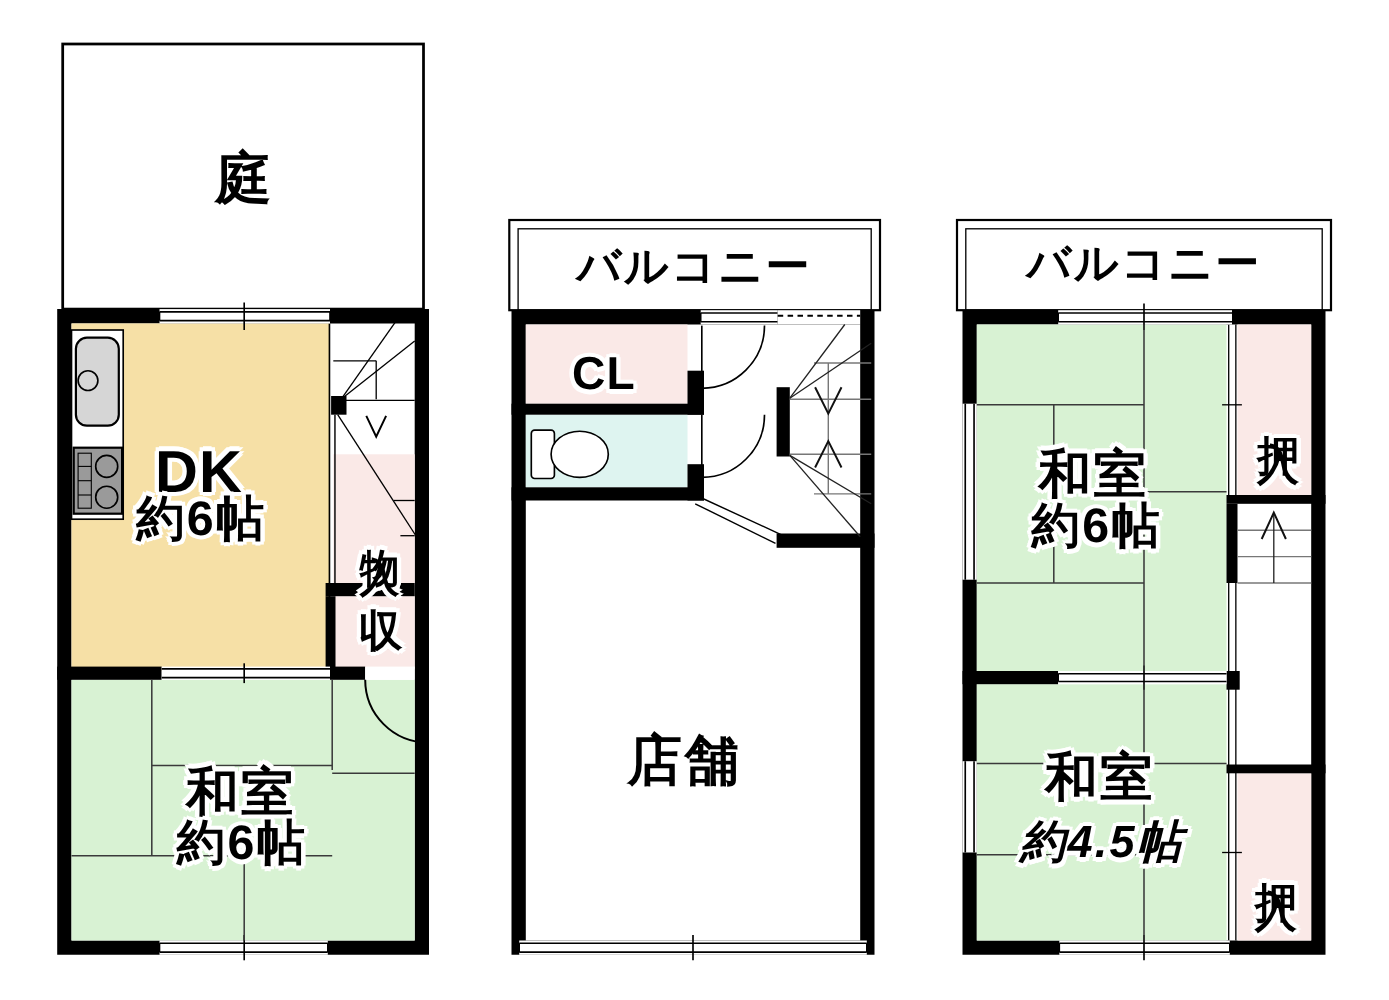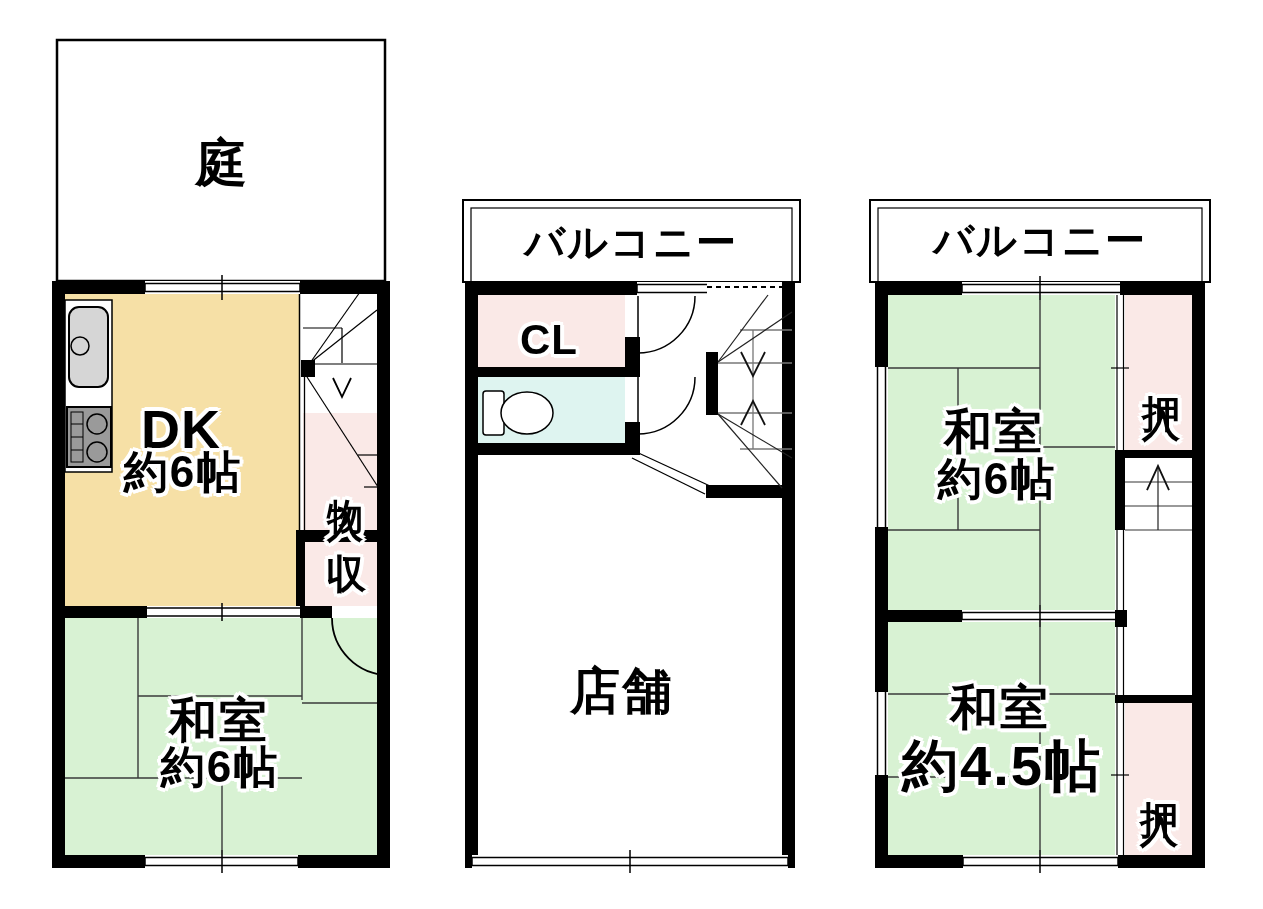--- a/index.html
+++ b/index.html
@@ -266,15 +266,15 @@
 
   <div class="lbl" style="left:631px;top:242px;font-size:40px;">バルコニー</div>
   <div class="lbl" style="left:549px;top:340px;font-size:42px;letter-spacing:1px;">CL</div>
   <div class="lbl" style="left:622px;top:651px;font-size:50px;margin-top:40px;">店舗</div>
 
   <div class="lbl" style="left:1040px;top:240px;font-size:40px;">バルコニー</div>
   <div class="lbl" style="left:994px;top:432px;font-size:48px;">和室</div>
   <div class="lbl" style="left:997px;top:479px;font-size:44px;">約6帖</div>
   <div class="lbl vert" style="left:1161px;top:371px;font-size:38px;">押入</div>
   <div class="lbl" style="left:1000px;top:708px;font-size:48px;">和室</div>
-  <div class="lbl" style="left:1002px;top:766px;font-size:56px;">約4.5帖</div>
+  <div class="lbl" style="left:1002px;top:766px;font-size:41px;font-style:italic;">約4.5帖</div>
   <div class="lbl vert" style="left:1159px;top:777px;font-size:38px;">押入</div>
 </div>
 
 </body></html>

